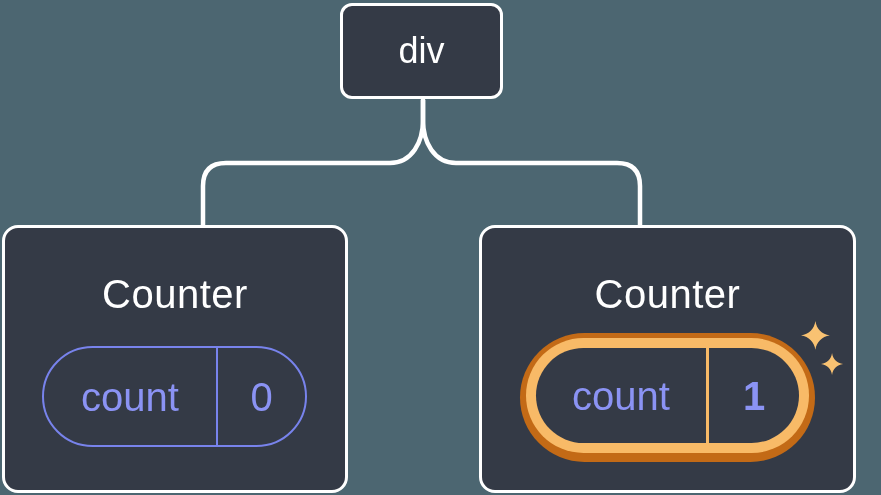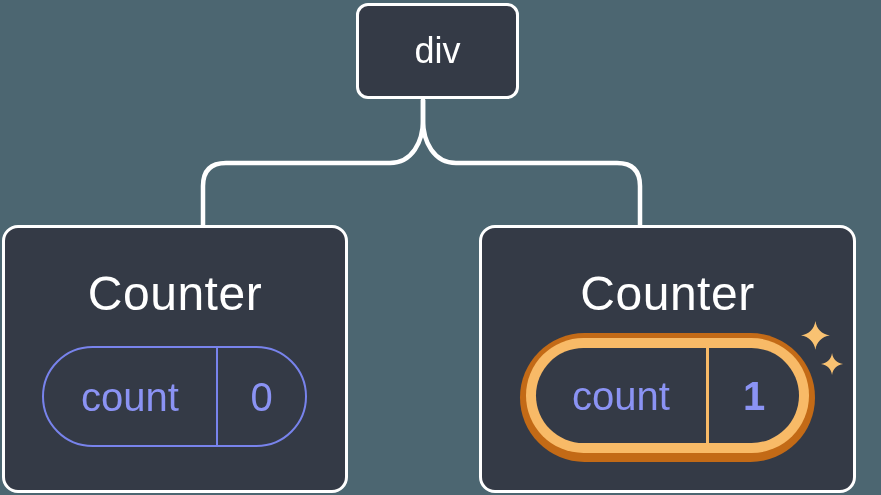--- a/index.html
+++ b/index.html
@@ -23,34 +23,34 @@
     background:var(--background);
     overflow:hidden;
   }
   .connector{position:absolute;left:0;top:0;width:881px;height:495px;}
   .node-root{
     position:absolute;left:340px;top:3px;width:163px;height:96px;
     background:var(--card-fill);
     border:3px solid var(--card-border);
     border-radius:12px;
     display:flex;align-items:center;justify-content:center;
-    color:var(--title-text);font-size:36px;line-height:1;margin-left:16px;
+    color:var(--title-text);font-size:36px;line-height:1;
   }
   .card{
     position:absolute;top:225px;height:268px;
     background:var(--card-fill);
     border:3px solid var(--card-border);
     border-radius:16px;
   }
   .card-left{left:2px;width:346px;}
   .card-right{left:479px;width:377px;}
   .card-title{
     position:absolute;top:272px;height:44px;
     display:flex;align-items:center;justify-content:center;
-    color:var(--title-text);font-size:48px;letter-spacing:.5px;line-height:1;
+    color:var(--title-text);font-size:40px;letter-spacing:.5px;line-height:1;
   }
   .title-left{left:2px;width:346px;}
   .title-right{left:479px;width:377px;}
   .pill{
     position:absolute;left:42px;top:346px;width:265px;height:101px;
     border:2px solid var(--state-border-purple);
     border-radius:999px;
     display:flex;align-items:stretch;
     overflow:hidden;
     color:var(--state-purple);font-size:40px;

